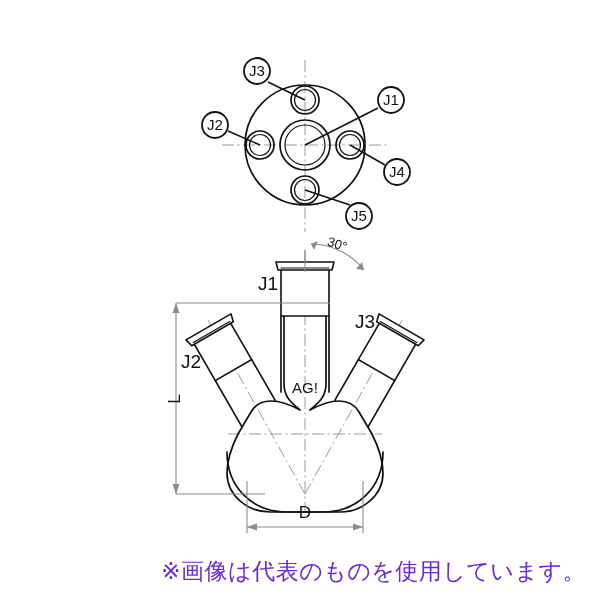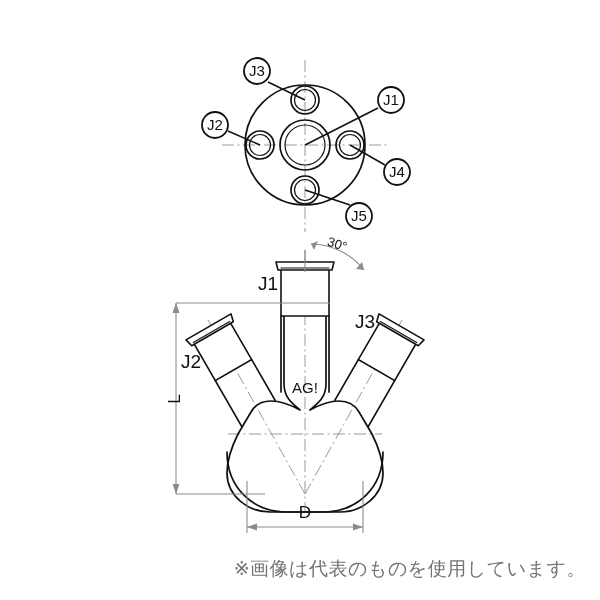--- a/index.html
+++ b/index.html
@@ -99,23 +99,23 @@
     text-anchor: middle;
     dominant-baseline: middle;
   }
   #footnote {
     position: absolute;
     left: 0;
     right: 14px;
     top: 556px;
     text-align: right;
     font-family: "DejaVu Sans", sans-serif;
-    font-size: 19px;
+    font-size: 23px;
     letter-spacing: 0.5px;
-    color: #737373;
+    color: #6d28d9;
     white-space: nowrap;
   }
 </style>
 </head>
 <body>
 
 <svg id="drawing" viewBox="0 0 600 600">
 
   <g>
 

